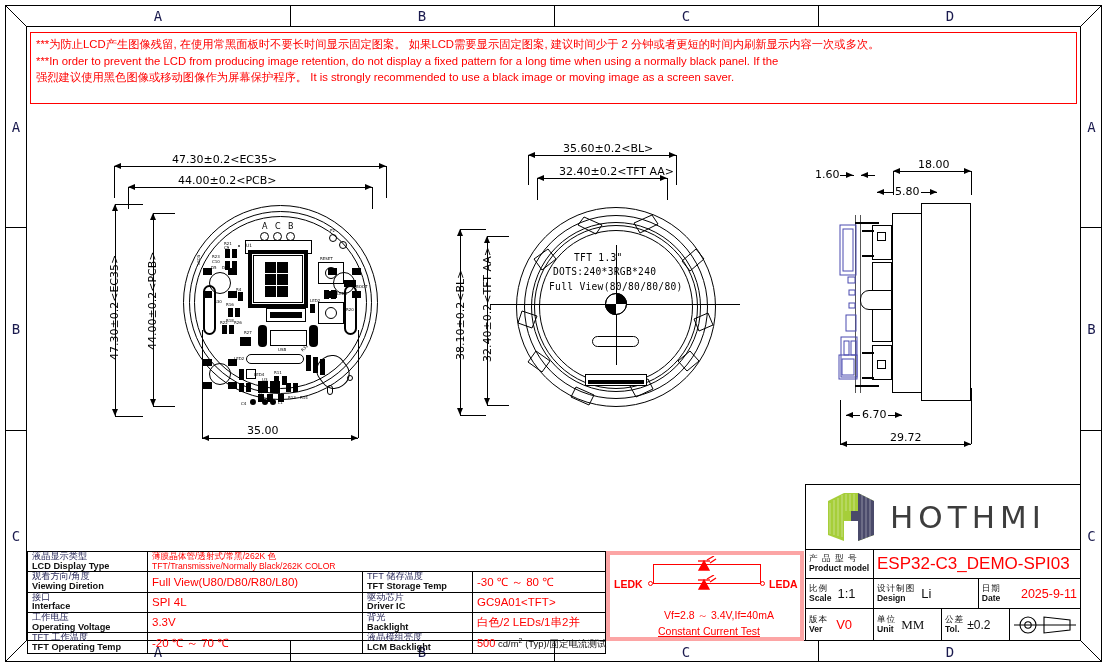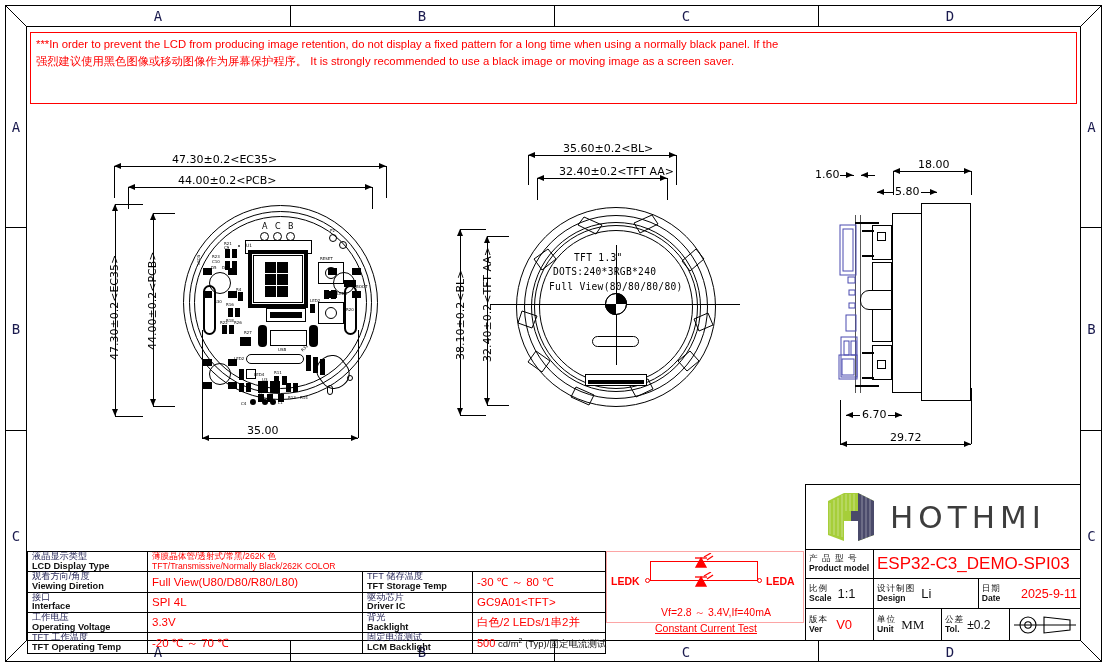--- a/index.html
+++ b/index.html
@@ -46,21 +46,21 @@
   
   .spec{position:absolute;left:27px;top:551px;width:578px;height:90px;border-collapse:collapse;
         table-layout:fixed;}
   .spec td{border:1px solid #000;padding:0 4px;vertical-align:middle;font-size:10px;line-height:1.05;}
   .lbl-cn{color:#2a2a5a;font-size:9.2px;display:block;white-space:nowrap;}
   .lbl-en{color:#111;font-size:9.2px;font-weight:bold;display:block;white-space:nowrap;}
   .val{color:#ff0000;font-size:11.5px;white-space:nowrap;}
   .val-sm{color:#ff0000;font-size:8.6px;display:block;line-height:1.12;white-space:nowrap;}
 
   
-  .circuit{position:absolute;left:606px;top:551px;width:198px;height:72px;border:1px solid #fca5a5;box-sizing:border-box;}
+  .circuit{position:absolute;left:606px;top:551px;width:198px;height:90px;border:4px solid #fca5a5;box-sizing:border-box;}
   .cl{position:absolute;background:#ff0000;}
   .ctxt{position:absolute;color:#ff0000;font-size:10.5px;white-space:nowrap;font-family:"Liberation Sans",sans-serif;}
   .cterm{position:absolute;width:5px;height:5px;border:1px solid #ff0000;border-radius:50%;box-sizing:border-box;background:#fff;}
 
   
   .tb{position:absolute;left:805px;top:484px;width:276px;height:157px;border:1px solid #000;box-sizing:border-box;}
   .tb-logo{position:absolute;left:0;top:0;width:274px;height:65px;border-bottom:1px solid #000;box-sizing:border-box;
            display:flex;align-items:center;}
   .tb-row{position:absolute;left:0;width:274px;box-sizing:border-box;border-bottom:1px solid #000;display:flex;}
   .tb-cell{border-right:1px solid #000;box-sizing:border-box;display:flex;align-items:center;padding:0 3px;}
@@ -112,20 +112,21 @@
 
   <div class="zone-lbl" style="left:6px;top:26px;width:20px;height:201px;">A</div>
   <div class="zone-lbl" style="left:6px;top:227px;width:20px;height:203px;">B</div>
   <div class="zone-lbl" style="left:6px;top:430px;width:20px;height:211px;">C</div>
 
   <div class="zone-lbl" style="left:1081px;top:26px;width:21px;height:201px;">A</div>
   <div class="zone-lbl" style="left:1081px;top:227px;width:21px;height:203px;">B</div>
   <div class="zone-lbl" style="left:1081px;top:430px;width:21px;height:211px;">C</div>
 
   <div class="note-box">
+    <p>***为防止LCD产生图像残留, 在使用常黑面板时不要长时间显示固定图案。 如果LCD需要显示固定图案, 建议时间少于 2 分钟或者更短的时间内刷新显示内容一次或多次。</p>
     <p>***In order to prevent the LCD from producing image retention, do not display a fixed pattern for a long time when using a normally black panel. If the</p>
     <p>强烈建议使用黑色图像或移动图像作为屏幕保护程序。 It is strongly recommended to use a black image or moving image as a screen saver.</p>
   </div>
 
   <div>
 
     <div class="ln h" style="left:114px;top:166px;width:272px;"></div>
     <div class="arrowL" style="left:114px;top:163px;"></div>
     <div class="arrowR" style="left:379px;top:163px;"></div>
     <div class="dim-txt" style="left:172px;top:153px;">47.30±0.2&lt;EC35&gt;</div>
@@ -500,21 +501,21 @@
       </tr>
       <tr style="height:18px;">
         <td>
           <span class="lbl-cn">TFT 工作温度</span>
           <span class="lbl-en">TFT Operating Temp</span>
         </td>
         <td>
           <span class="val">-20 ℃ ～ 70 ℃</span>
         </td>
         <td>
-          <span class="lbl-cn">固定电流测试</span>
+          <span class="lbl-cn">液晶模组亮度</span>
           <span class="lbl-en">LCM Backlight</span>
         </td>
         <td>
           <span class="val" style="font-size:11px;"><span>500</span><span style="font-size:9.5px;color:#111;"> <span>cd/m</span><sup style="font-size:7px;">2</sup><span> (Typ)/固定电流测试</span></span></span>
         </td>
       </tr>
     </tbody>
   </table>
 
   <div class="circuit">

